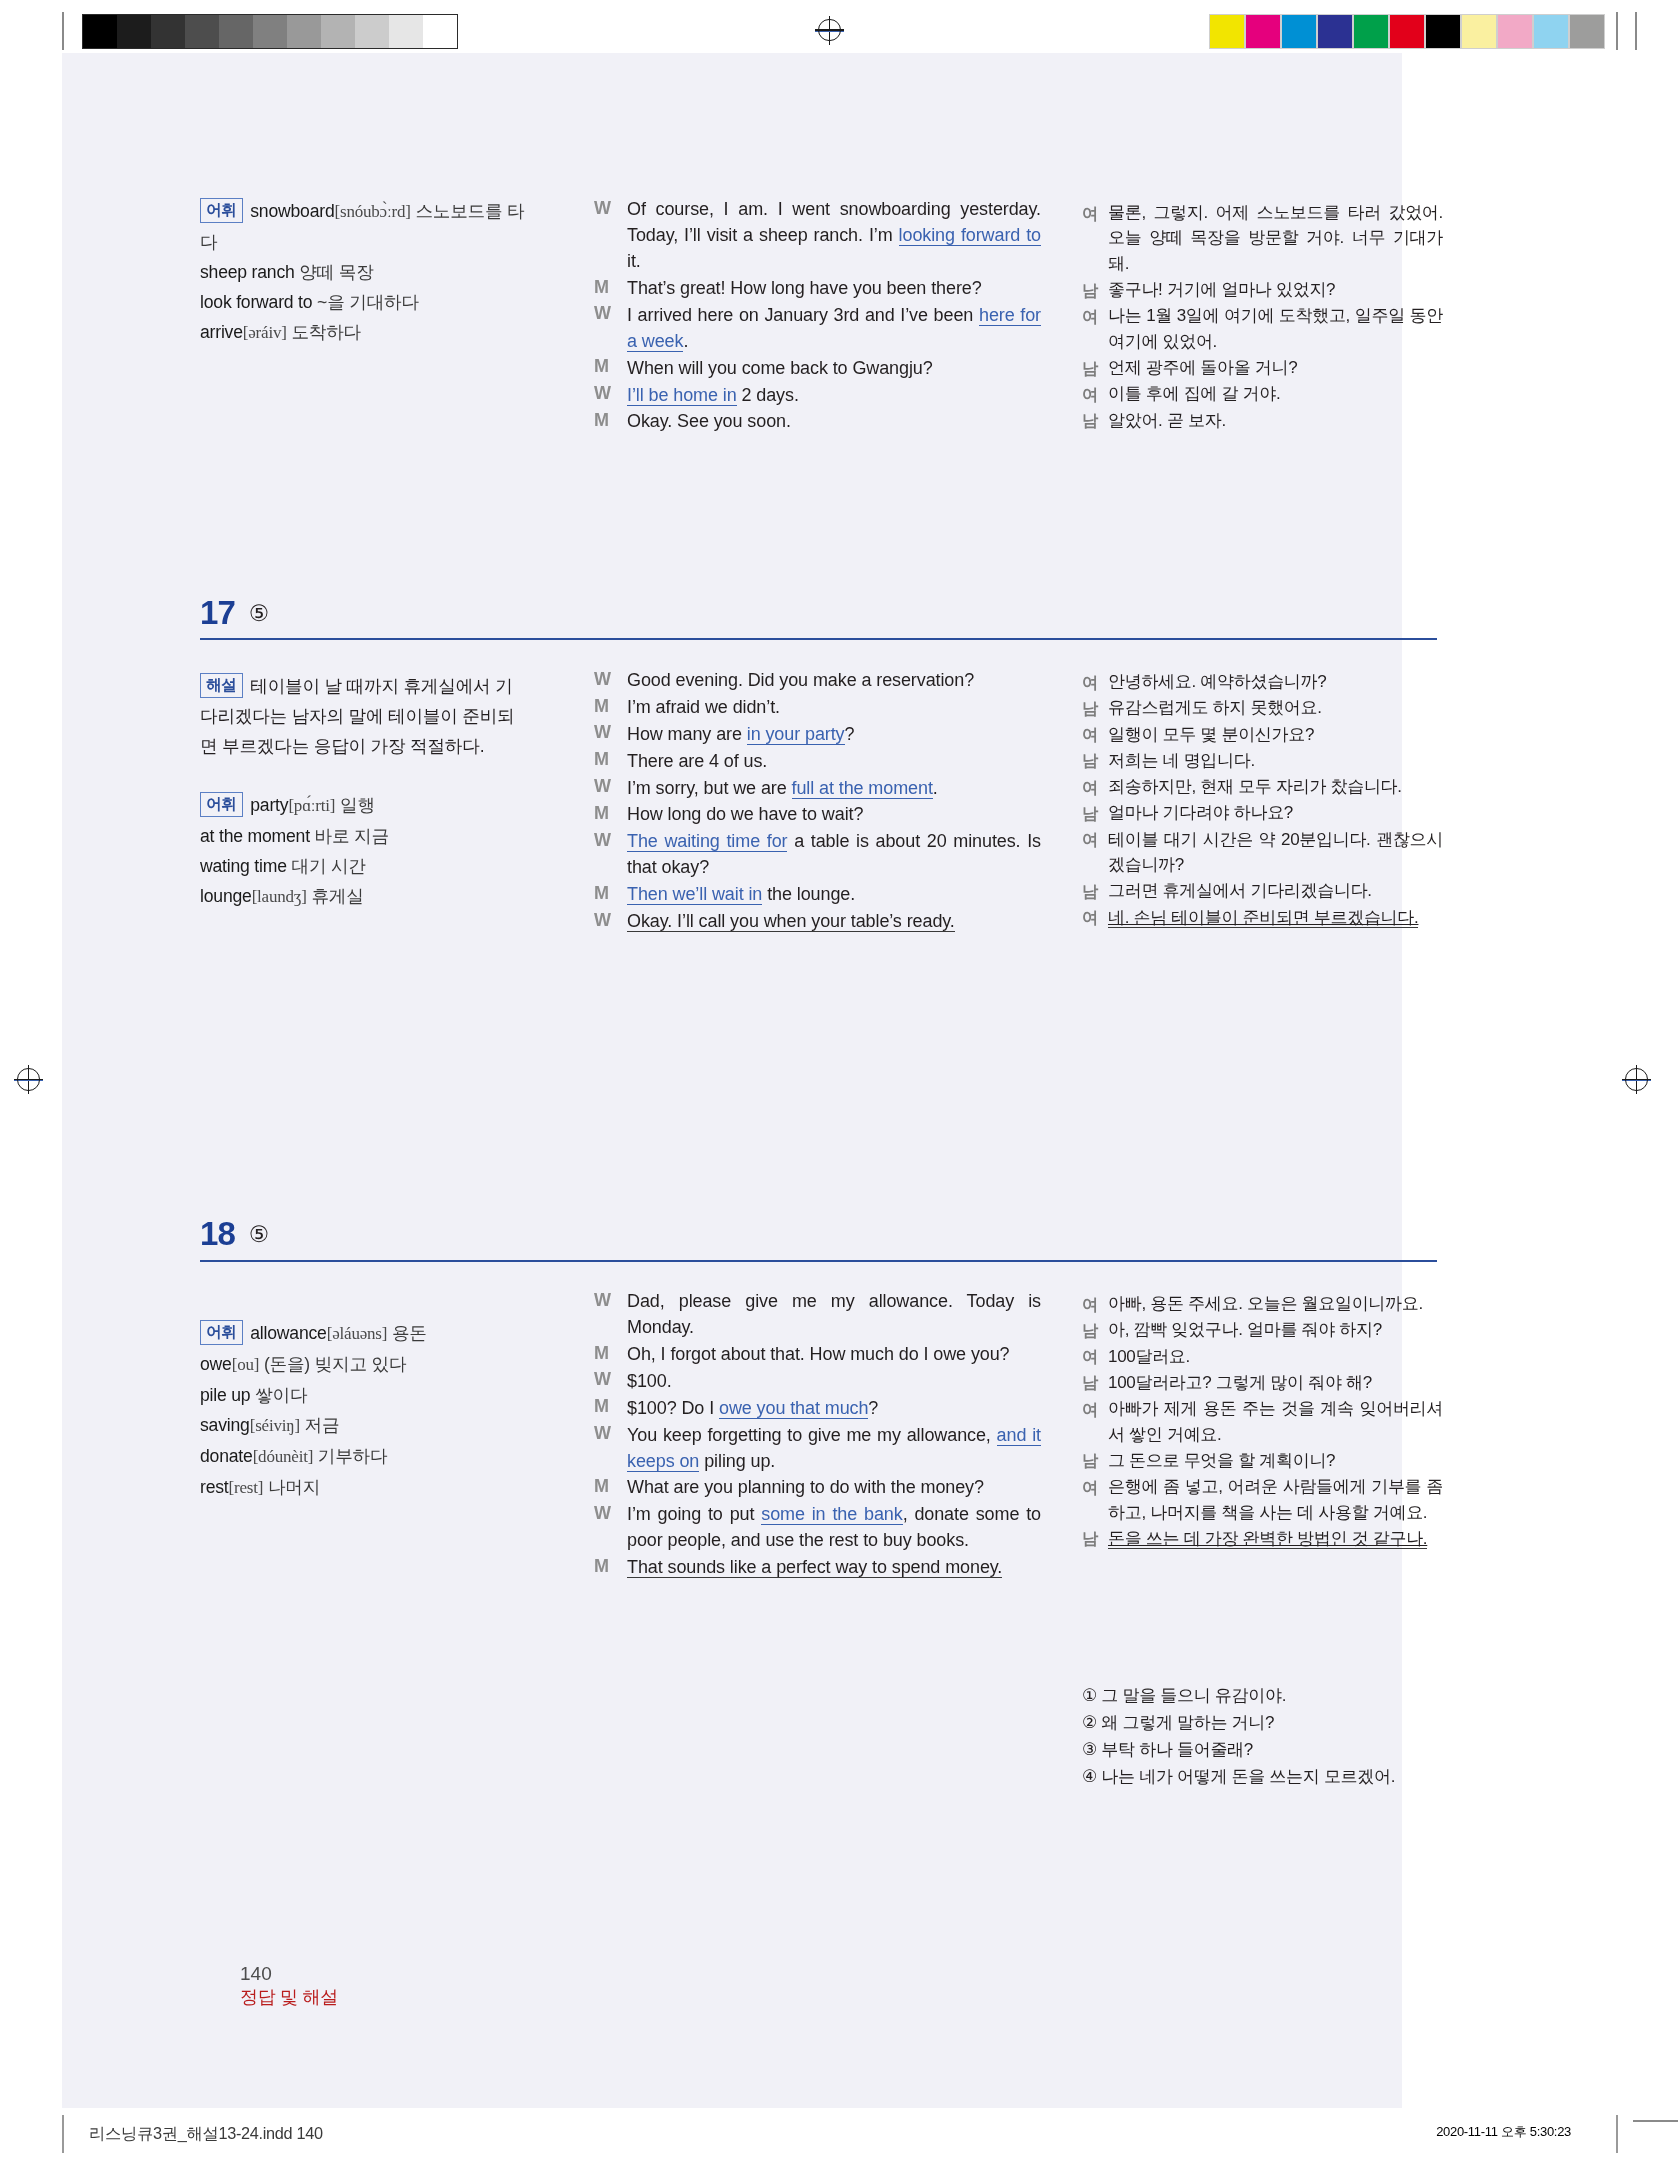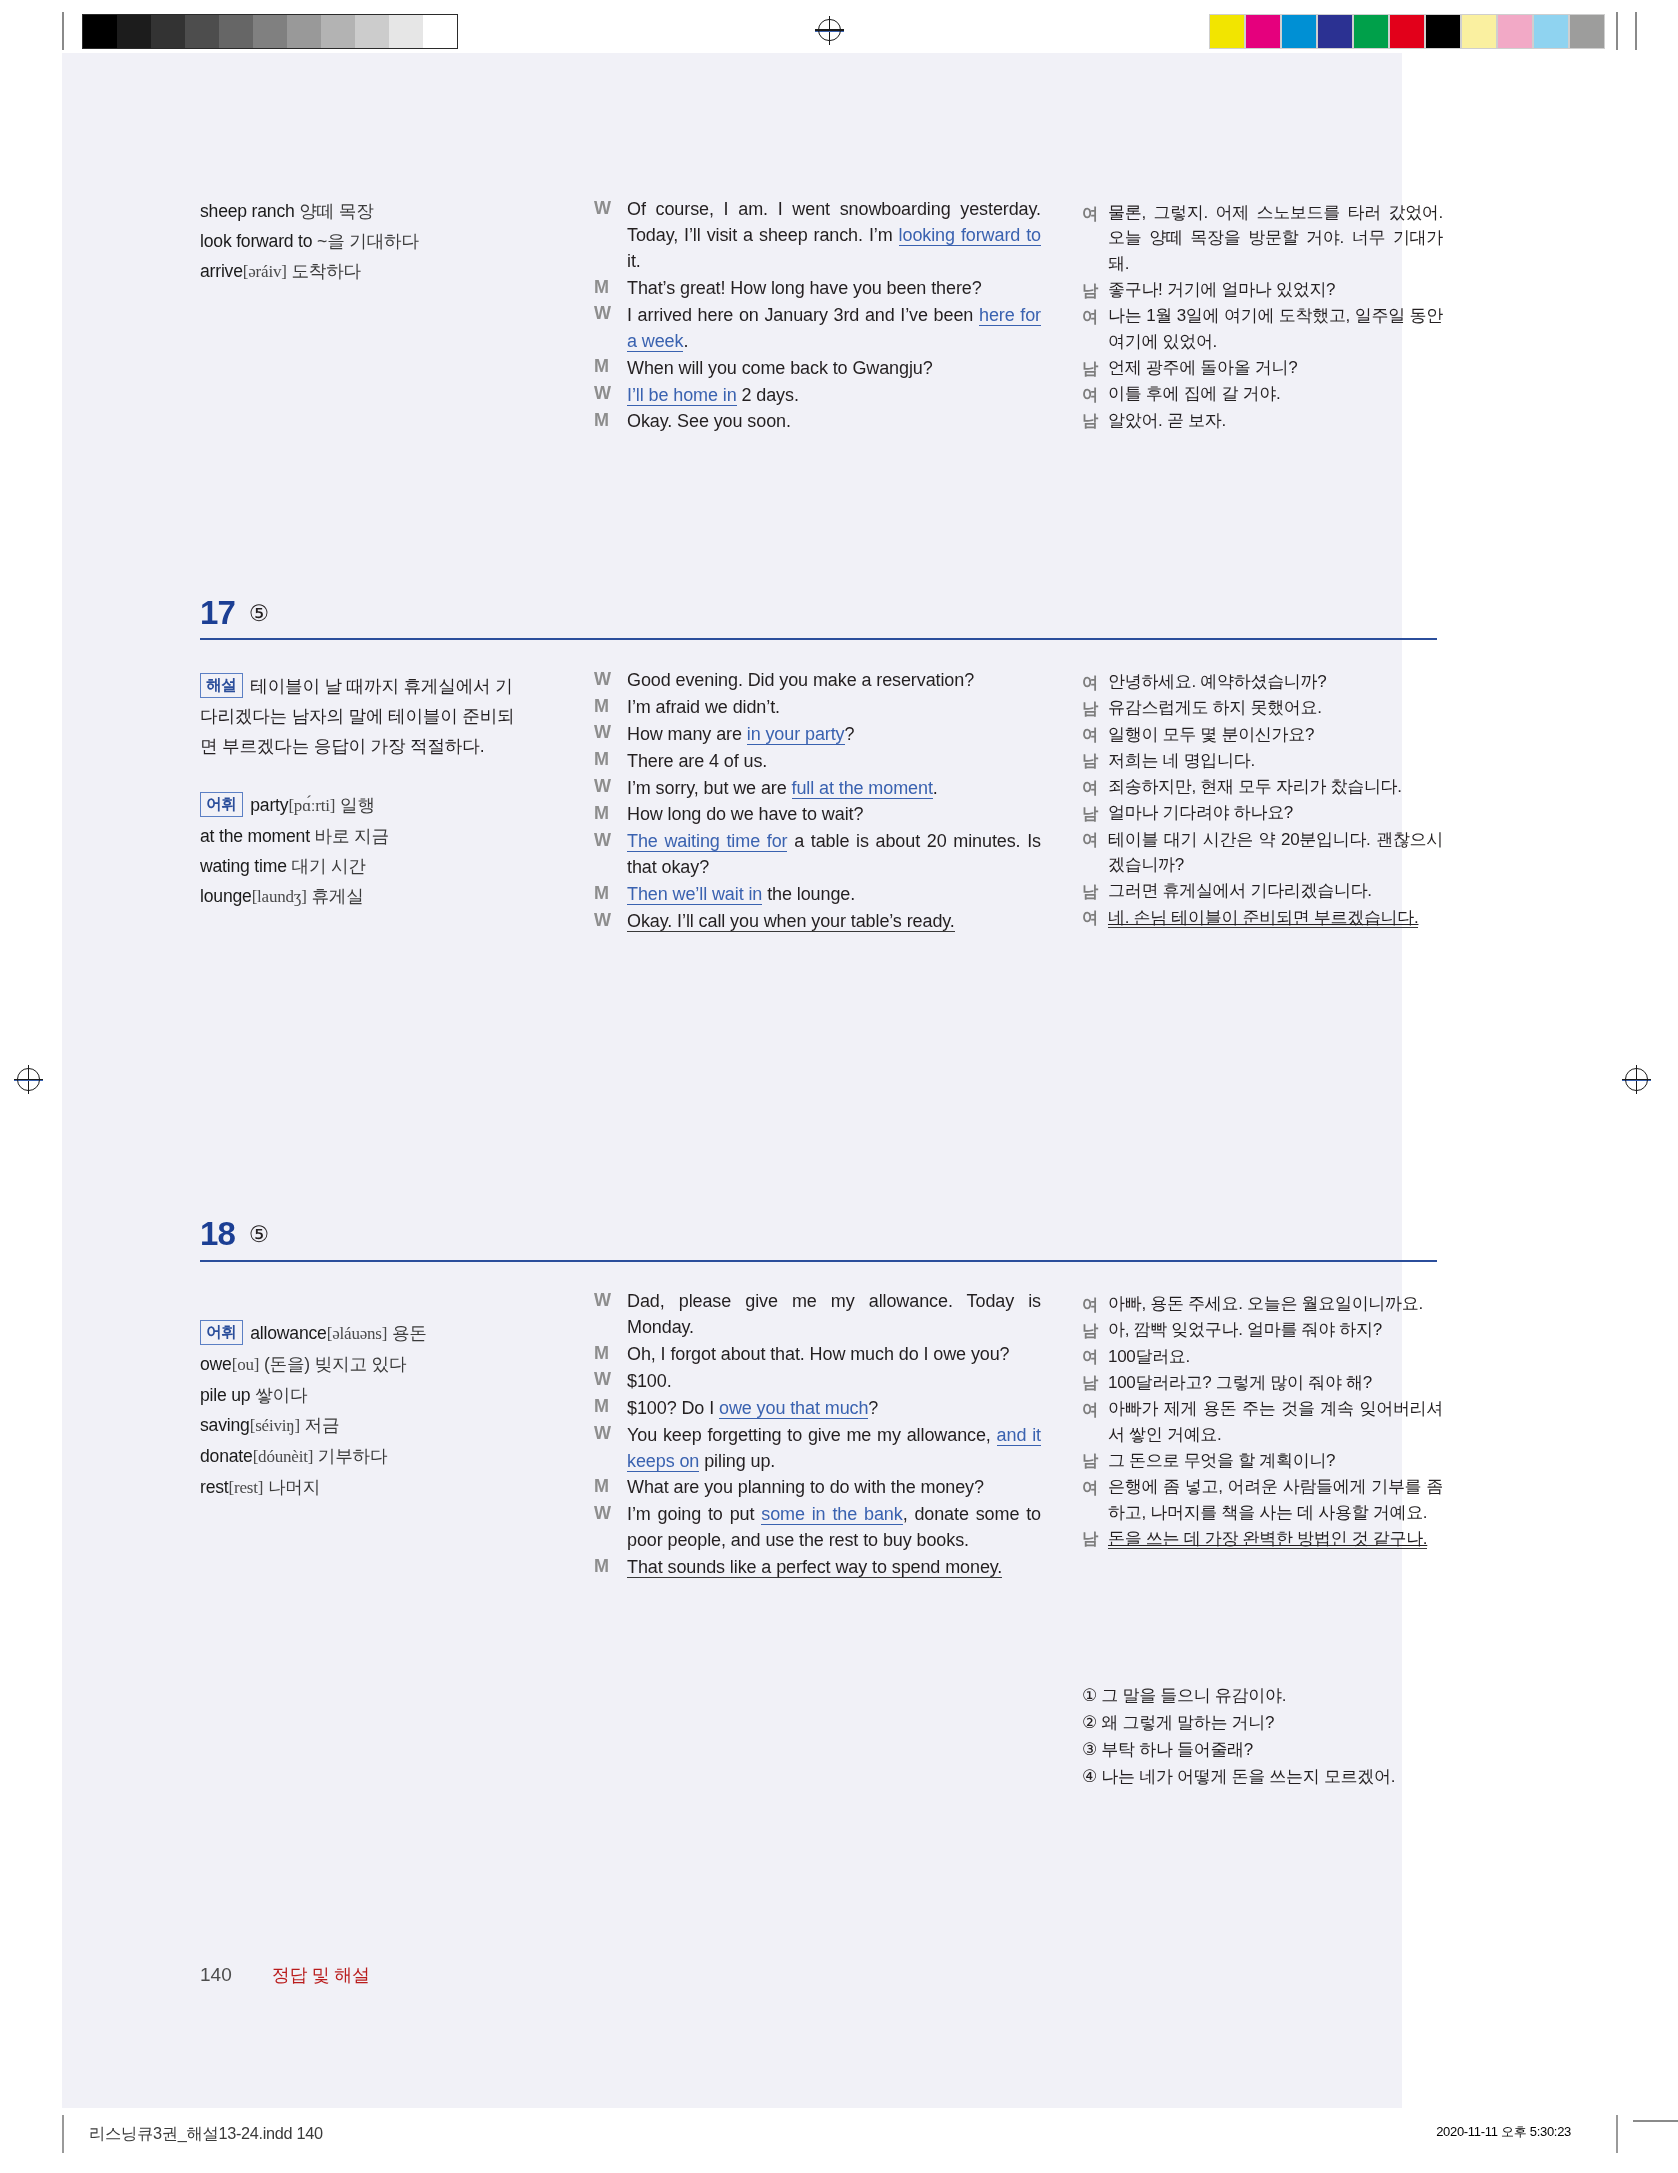--- a/index.html
+++ b/index.html
@@ -115,21 +115,21 @@
     font-size:17px;line-height:25.4px;color:#231f20;
     letter-spacing:-0.3px;
     text-align:justify;
   }
   .tans{border-bottom:1.3px solid #3a3a3a;text-decoration:underline;}
   .choices{
     font-size:17px;line-height:27px;color:#231f20;letter-spacing:-0.3px;
   }
 
   
-  #footer{position:absolute;left:200px;top:1963px;display:flex;align-items:baseline;}
+  #footer{position:absolute;left:200px;top:1963px;display:flex;align-items:baseline;flex-direction:column;}
   #pgnum{font-size:19px;color:#4d4d4d;letter-spacing:0px;}
   #pglabel{font-size:18px;color:#b91c1c;margin-left:40px;letter-spacing:-0.3px;}
 
   
   #slug{
     position:absolute;left:0;top:2109px;width:1679px;height:65px;background:#ffffff;
   }
   #slugline-left{
     position:absolute;left:89px;top:2123px;
     font-size:16.3px;color:#3a3a3a;letter-spacing:-0.3px;
@@ -195,20 +195,21 @@
 <div class="regmark" id="reg-bottom">
     <div class="vl"></div>
     <div class="hl"></div>
     <div class="ring"></div>
   </div>
 
 <div id="content">
     <div class="col-notes" style="top: 196px;">
       <div class="notes">
         <div class="vocab-list">
+          <div class="vocab-line"><span class="tagbox">어휘</span><span class="vocab-en">snowboard</span><span class="ipa">[snóubɔ̀ːrd]</span><span class="kr-gloss"> 스노보드를 타다</span></div>
           <div class="vocab-line"><span class="vocab-en">sheep ranch</span><span class="kr-gloss"> 양떼 목장</span></div>
           <div class="vocab-line"><span class="vocab-en">look forward to</span><span class="kr-gloss"> ~을 기대하다</span></div>
           <div class="vocab-line"><span class="vocab-en">arrive</span><span class="ipa">[əráiv]</span><span class="kr-gloss"> 도착하다</span></div>
         </div>
       </div>
     </div>
     <div class="col-script" style="top: 196px;">
       <div class="script-lines">
         <div class="line">
           <div class="spk">W</div>

